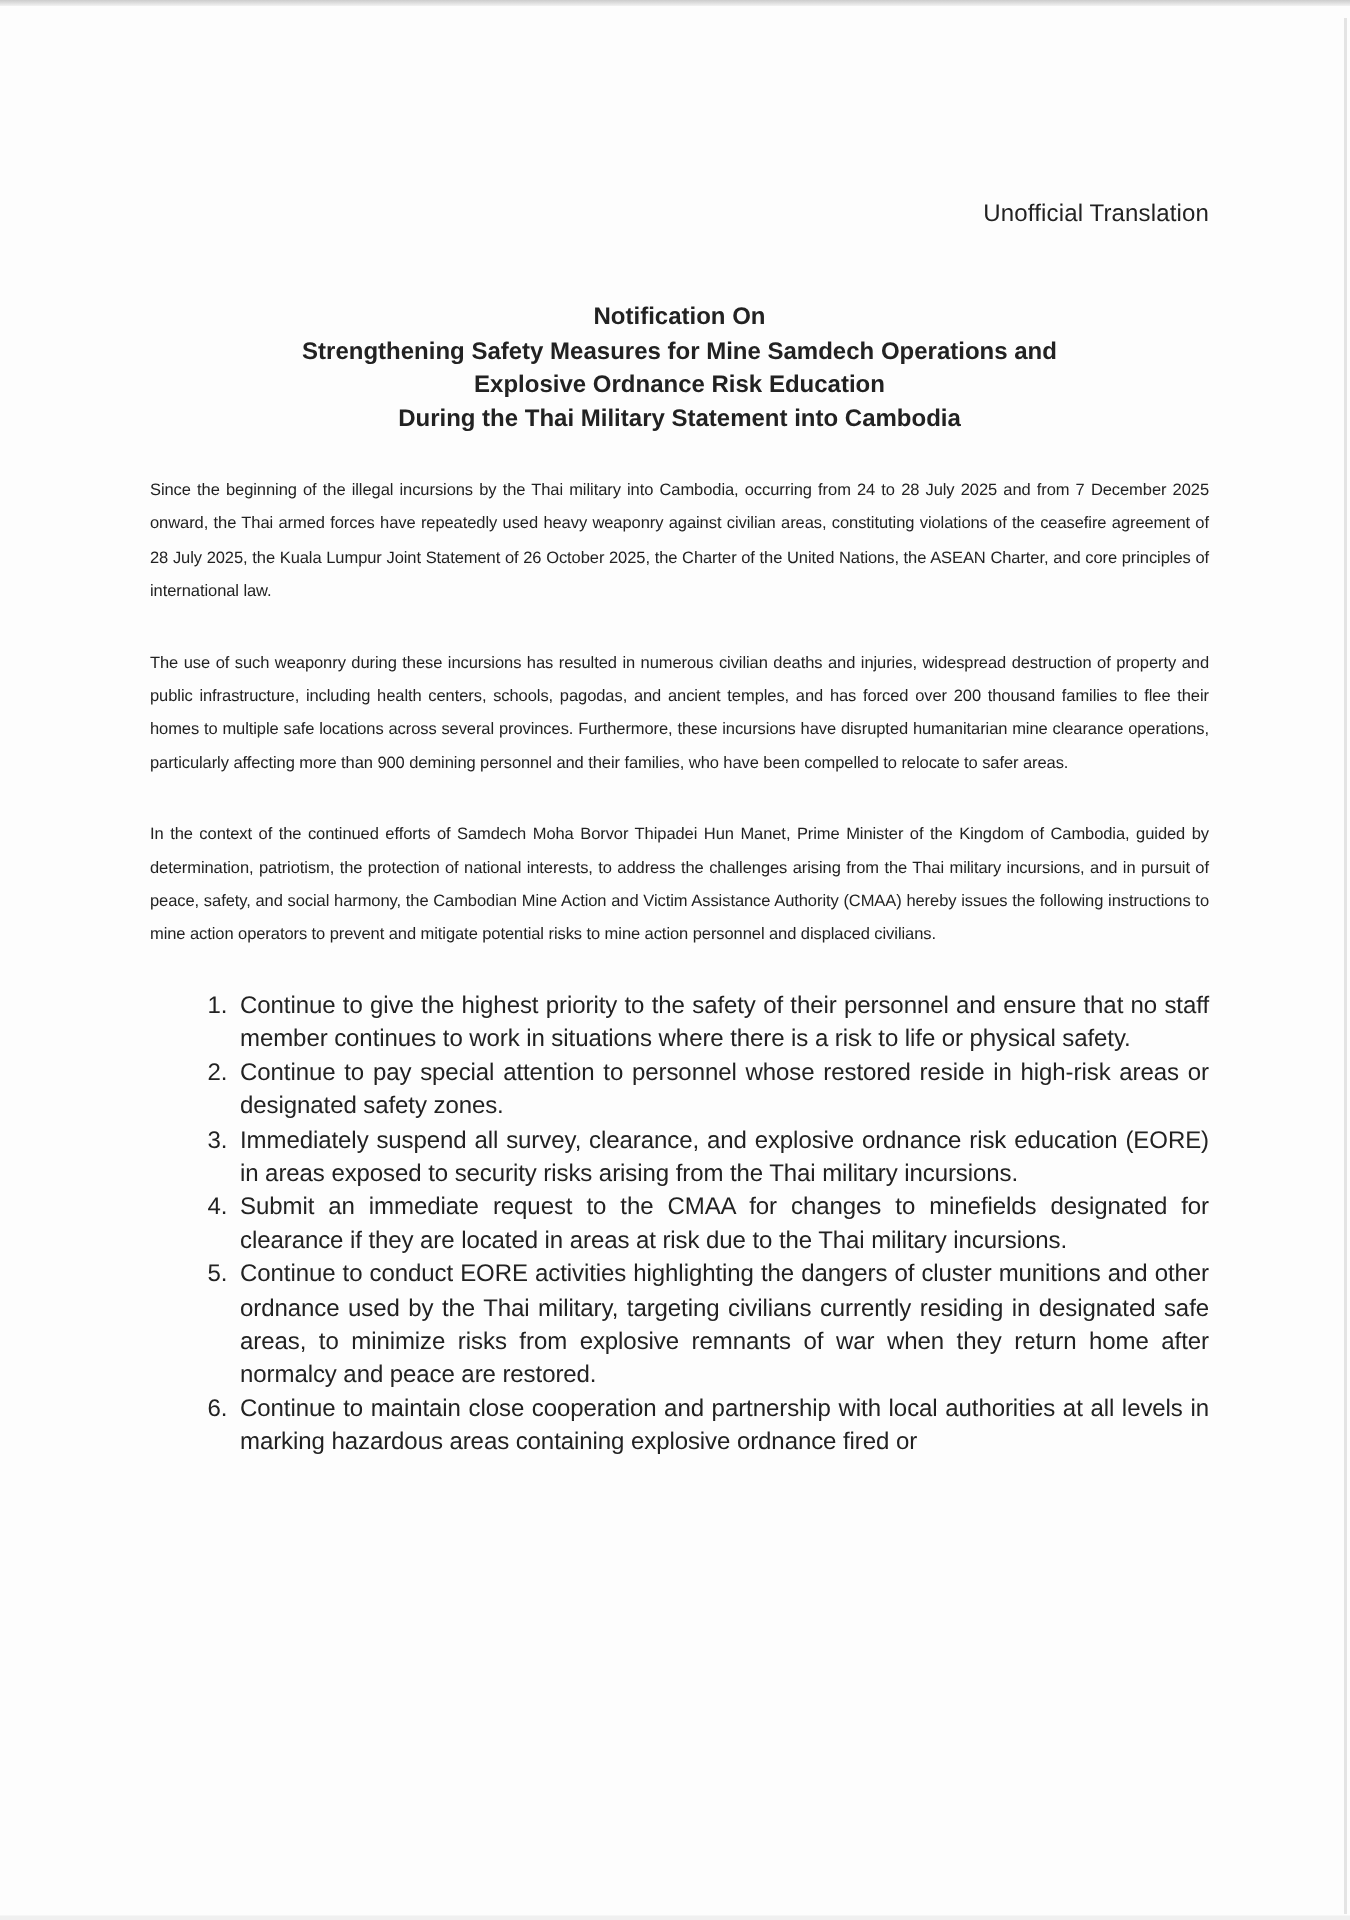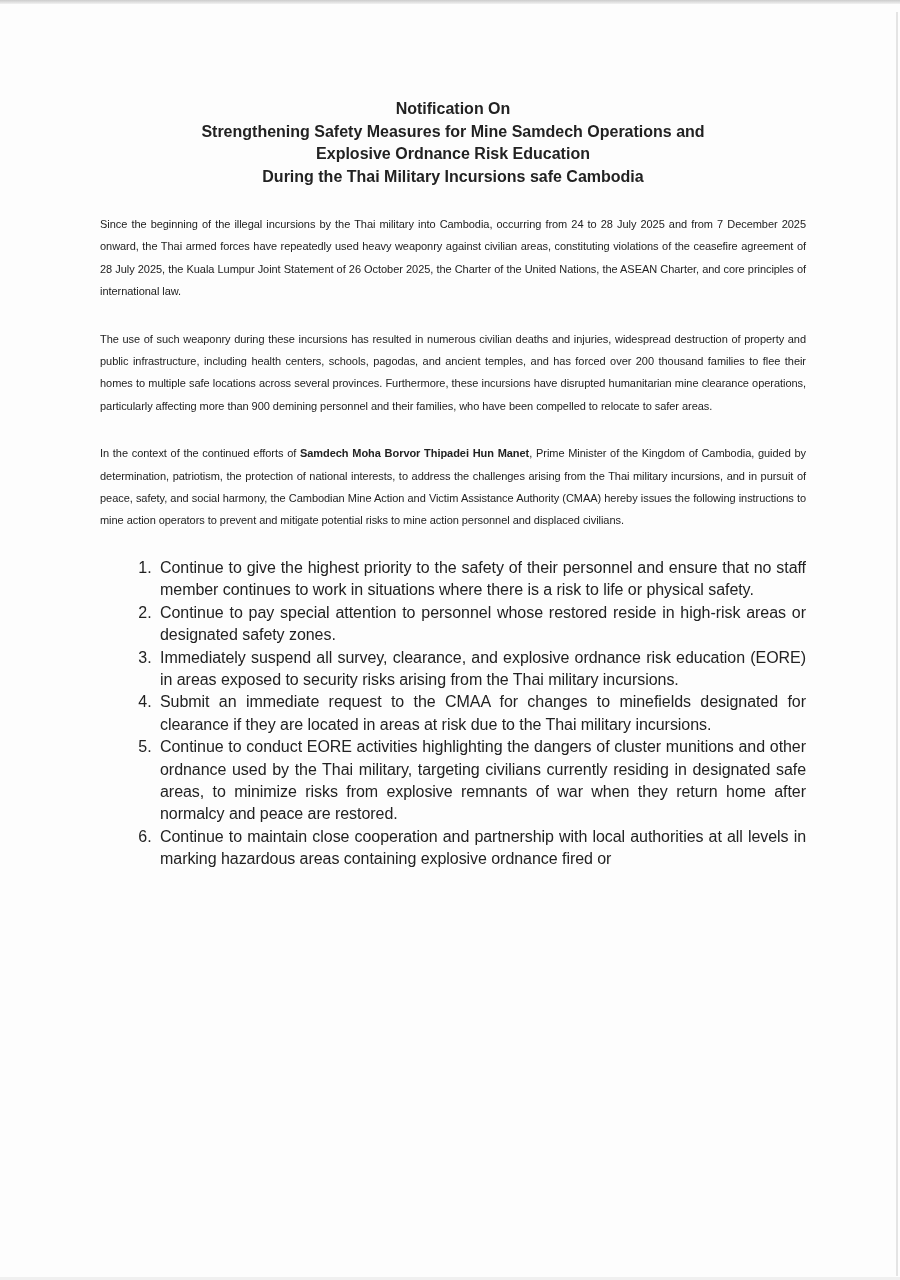--- a/index.html
+++ b/index.html
@@ -41,35 +41,35 @@
     width: 706px;
   }
   .translation-note {
     margin-top: 133px;
     text-align: right;
     font-size: 16px;
     line-height: 20px;
     letter-spacing: 0.1px;
   }
   .title-block {
-    margin-top: 98px;
+    margin-top: 48px;
     text-align: center;
     font-weight: 700;
     font-size: 16px;
     line-height: 22.5px;
   }
   .para {
     margin: 25px 0 0 0;
     text-align: justify;
     font-size: 11px;
     line-height: 22.4px;
     letter-spacing: -0.05px;
   }
   .para strong {
-    font-weight: 700;
+    font-weight: 400;
     margin-top: 44px;
   }
   ol.instructions {
     margin: 25px 0 0 0;
     padding-left: 56px;
     text-align: justify;
     font-size: 16px;
     line-height: 22.4px;
     letter-spacing: -0.05px;
   }
@@ -81,26 +81,27 @@
 </head>
 <body>
 
 <div class="page">
   <div class="edge-top"></div>
   <div class="edge-right"></div>
   <div class="edge-bottom"></div>
 
   <div class="content">
 
+    <div class="translation-note">Unofficial Translation</div>
 
     <div class="title-block">
       <div>Notification On</div>
       <div>Strengthening Safety Measures for Mine Samdech Operations and</div>
       <div>Explosive Ordnance Risk Education</div>
-      <div>During the Thai Military Incursions safe Cambodia</div>
+      <div>During the Thai Military Statement into Cambodia</div>
     </div>
 
     <p class="para">Since the beginning of the illegal incursions by the Thai military into Cambodia, occurring from 24 to 28 July 2025 and from 7 December 2025 onward, the Thai armed forces have repeatedly used heavy weaponry against civilian areas, constituting violations of the ceasefire agreement of 28 July 2025, the Kuala Lumpur Joint Statement of 26 October 2025, the Charter of the United Nations, the ASEAN Charter, and core principles of international law.</p>
 
     <p class="para">The use of such weaponry during these incursions has resulted in numerous civilian deaths and injuries, widespread destruction of property and public infrastructure, including health centers, schools, pagodas, and ancient temples, and has forced over 200 thousand families to flee their homes to multiple safe locations across several provinces. Furthermore, these incursions have disrupted humanitarian mine clearance operations, particularly affecting more than 900 demining personnel and their families, who have been compelled to relocate to safer areas.</p>
 
     <p class="para"><span>In the context of the continued efforts of </span><strong>Samdech Moha Borvor Thipadei Hun Manet</strong><span>, Prime Minister of the Kingdom of Cambodia, guided by determination, patriotism, the protection of national interests, to address the challenges arising from the Thai military incursions, and in pursuit of peace, safety, and social harmony, the Cambodian Mine Action and Victim Assistance Authority (CMAA) hereby issues the following instructions to mine action operators to prevent and mitigate potential risks to mine action personnel and displaced civilians.</span></p>
 
     <ol class="instructions">
       <li>Continue to give the highest priority to the safety of their personnel and ensure that no staff member continues to work in situations where there is a risk to life or physical safety.</li>

